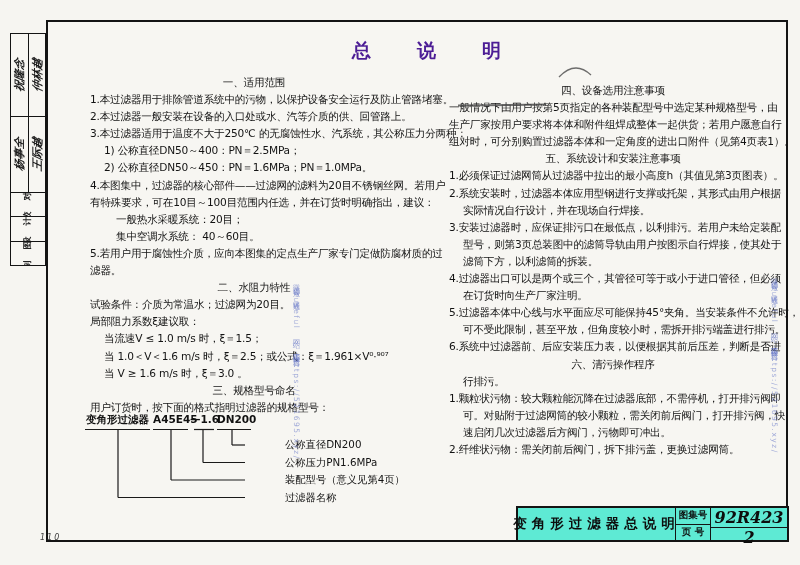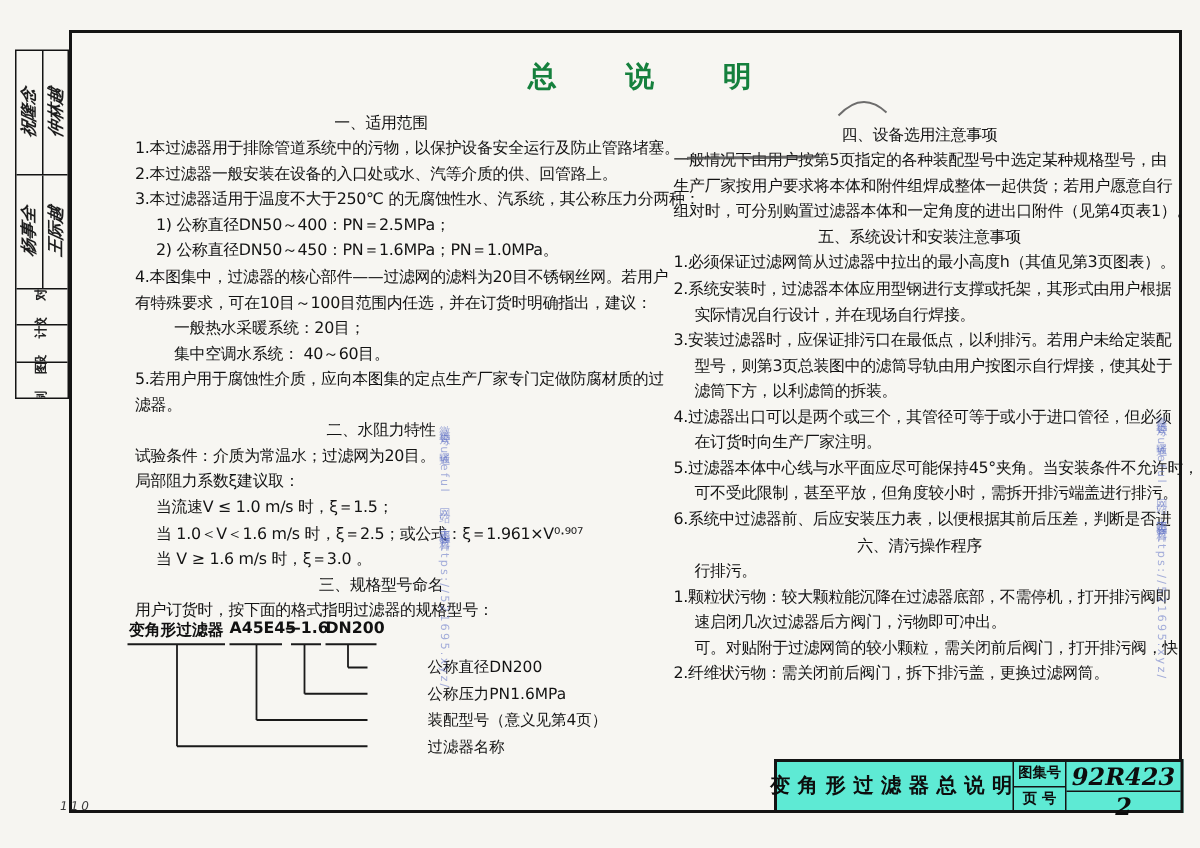--- a/index.html
+++ b/index.html
@@ -31,21 +31,21 @@
   .cursive{
     font-style:italic;font-weight:bold;font-size:11px;
     transform:translate(-50%,-50%) rotate(-90deg) skewX(-12deg);
     color:#1c1c1c;
   }
   .lab-rot{font-size:8.5px;font-weight:bold;letter-spacing:4px;}
   
   .doc-title{
     position:absolute;left:352px;top:38px;
     font-size:19px;font-weight:bold;letter-spacing:46px;white-space:nowrap;
-    color:#15803d;
+    color:#4c1d95;
     text-align:right;
   }
   
   .col{position:absolute;font-size:10.6px;letter-spacing:-0.2px;color:#131313;}
   .col .line{white-space:nowrap;height:17.1px;line-height:17.1px;}
   .col-left{left:78px;top:74px;width:352px;}
   .col-right{left:437px;top:82px;width:352px;}
   .i0{padding-left:0;text-align:center;}
   .i1{padding-left:12px;}
   .i2{padding-left:26px;}
@@ -171,22 +171,22 @@
       <div class="line i2">型号，则第3页总装图中的滤筒导轨由用户按图示自行焊接，使其处于</div>
       <div class="line i2">滤筒下方，以利滤筒的拆装。</div>
       <div class="line i1">4.过滤器出口可以是两个或三个，其管径可等于或小于进口管径，但必须</div>
       <div class="line i2">在订货时向生产厂家注明。</div>
       <div class="line i1">5.过滤器本体中心线与水平面应尽可能保持45°夹角。当安装条件不允许时，</div>
       <div class="line i2">可不受此限制，甚至平放，但角度较小时，需拆开排污端盖进行排污。</div>
       <div class="line i1">6.系统中过滤器前、后应安装压力表，以便根据其前后压差，判断是否进</div>
       <div class="line i0">六、清污操作程序</div>
       <div class="line i2">行排污。</div>
       <div class="line i1">1.颗粒状污物：较大颗粒能沉降在过滤器底部，不需停机，打开排污阀即</div>
+      <div class="line i2">可。对贴附于过滤网筒的较小颗粒，需关闭前后阀门，打开排污阀，快</div>
       <div class="line i2">速启闭几次过滤器后方阀门，污物即可冲出。</div>
-      <div class="line i2">可。对贴附于过滤网筒的较小颗粒，需关闭前后阀门，打开排污阀，快</div>
       <div class="line i1">2.纤维状污物：需关闭前后阀门，拆下排污盖，更换过滤网筒。</div>
     </div>
 </div>
 
 <div class="diagram">
   <svg class="dsvg" width="300" height="100">
     <g stroke="#1a1a1a" stroke-width="1.2" fill="none">
 
       <line x1="5" y1="16.5" x2="70" y2="16.5"></line>
       <line x1="73" y1="16.5" x2="108" y2="16.5"></line>

